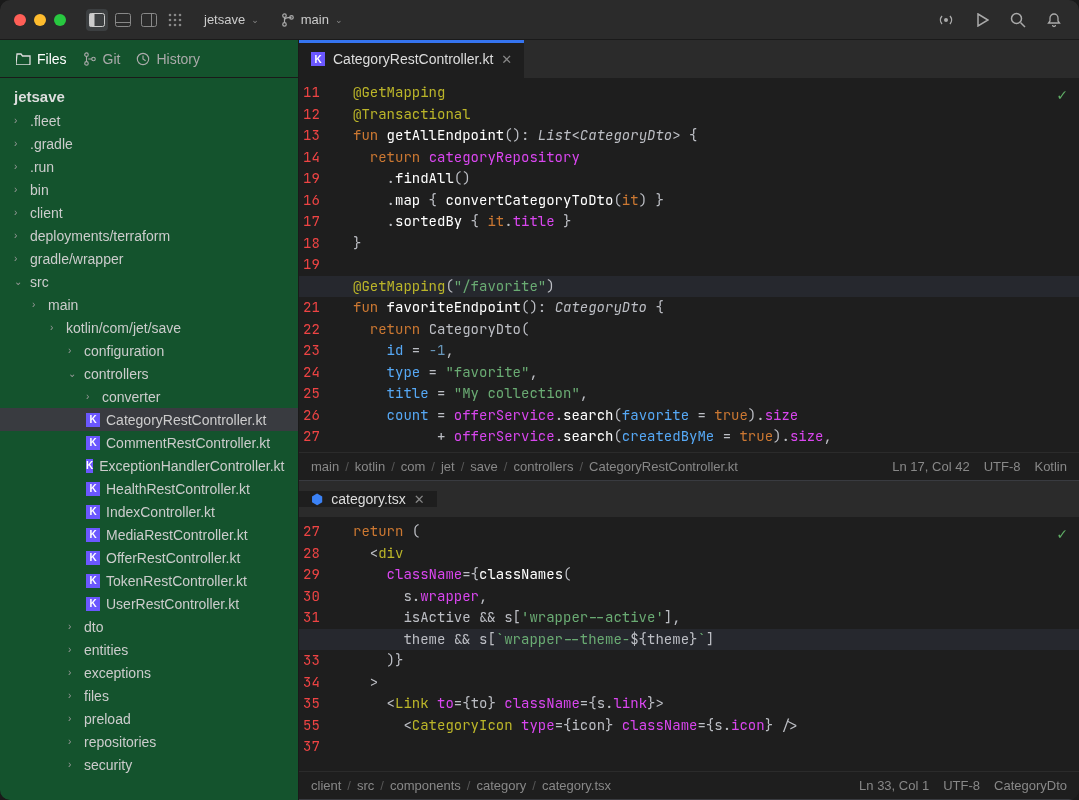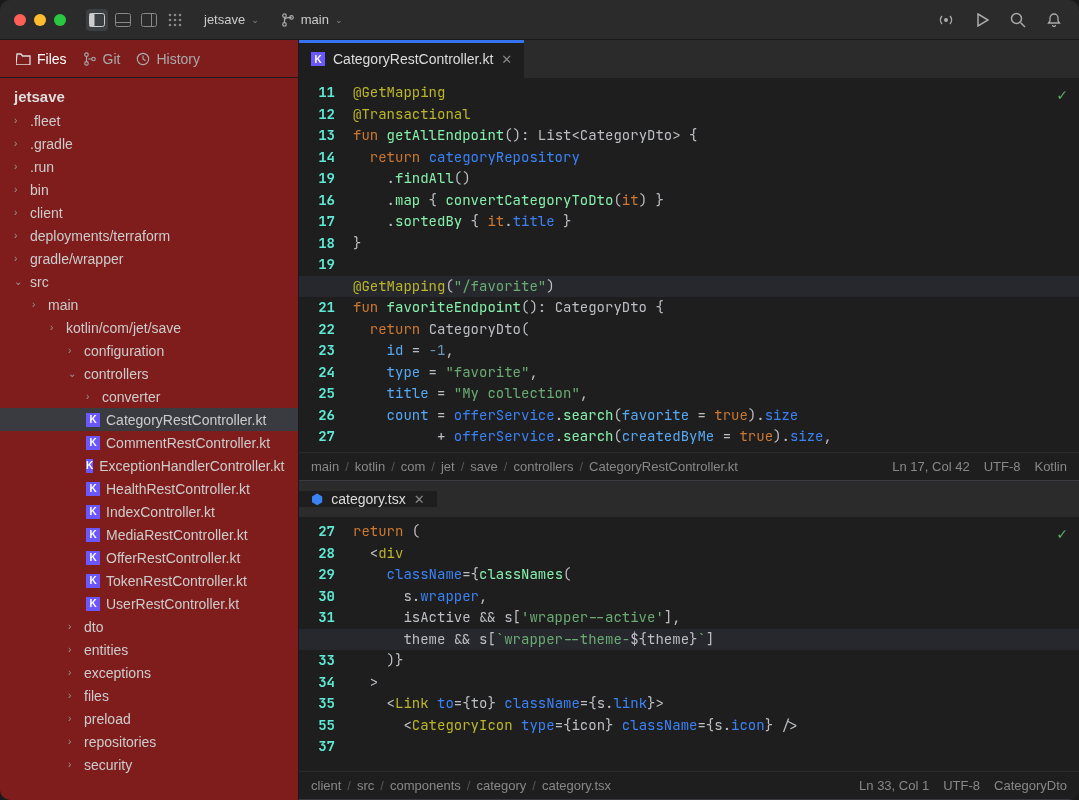--- a/index.html
+++ b/index.html
@@ -27,50 +27,50 @@
 .dot.red { background: #ff5f57; }
 .dot.yellow { background: #febc2e; }
 .dot.green { background: #28c840; }
 .titlebar-icons { display: flex; gap: 4px; margin-left: 6px; }
 .tb-icon { width: 22px; height: 22px; display: flex; align-items: center; justify-content: center; color: #aaa; cursor: pointer; border-radius: 4px; }
 .tb-icon.active { background: #3c3f41; }
 .project-selector, .branch-selector { display: flex; align-items: center; gap: 6px; color: #ccc; cursor: pointer; padding: 2px 4px; }
 .chev { font-size: 9px; color: #888; }
 .titlebar-right { margin-left: auto; display: flex; gap: 14px; align-items: center; }
 .main-area { display: flex; flex: 1; min-height: 0; }
-.sidebar { width: 299px; background: #7f1d1d; display: flex; flex-direction: column; border-right: 1px solid #1a1a1a; }
+.sidebar { width: 299px; background: #14532d; display: flex; flex-direction: column; border-right: 1px solid #1a1a1a; }
 .sidebar-tabs { display: flex; gap: 16px; padding: 0 16px; height: 38px; align-items: center; border-bottom: 1px solid #1a1a1a; }
 .sidebar-tab { display: flex; align-items: center; gap: 6px; color: #aaa; cursor: pointer; font-size: 14px; }
 .sidebar-tab.active { color: #fff; }
 .tree { flex: 1; overflow-y: auto; padding: 6px 0; }
 .project-name { font-weight: 700; color: #ddd; padding: 4px 14px; font-size: 15px; }
 .tree-row { display: flex; align-items: center; gap: 6px; padding: 2px 14px; height: 23px; cursor: pointer; font-size: 14px; color: #ccc; white-space: nowrap; overflow: hidden; }
 .tree-row.selected { background: #393b40; }
 .arrow { width: 10px; color: #9a9a9a; font-size: 10px; display: inline-block; }
 .fileicon { width: 14px; height: 14px; display: inline-flex; align-items: center; justify-content: center; font-size: 10px; font-weight: 700; }
 .fileicon.kt { background: #6b57ff; color: #fff; }
 .editor-area { flex: 1; display: flex; flex-direction: column; background: #1e1e1e; min-width: 0; }
 .editor-pane { flex: 1; display: flex; flex-direction: column; min-height: 0; border-bottom: 1px solid #393b40; }
 .editor-tabs { display: flex; height: 38px; background: #2b2b2b; align-items: stretch; }
 .editor-tab { display: flex; align-items: center; gap: 8px; padding: 0 12px; background: #1e1e1e; color: #ddd; position: relative; cursor: pointer; font-size: 14px; }
 .editor-tab.top::before { content:""; position:absolute; top:0; left:0; right:0; height:3px; background:#3574f0; }
 .editor-tab.top2 { background: #1e1e1e; }
 .close-x { color: #888; cursor: pointer; font-size: 13px; }
 .code-area { flex: 1; display: flex; background: #1e1e1e; font-family: "JetBrains Mono", Menlo, monospace; font-size: 14px; line-height: 21.5px; overflow: hidden; position: relative; }
-.gutter { text-align: right; color: #5eead4; padding: 4px 10px 4px 4px; user-select: none; width: 46px; font-weight: bold; }
+.gutter { color: #ef4444; padding: 4px 10px 4px 4px; user-select: none; width: 46px; }
 .code { padding: 4px 0; flex: 1; white-space: pre; color: #bcbec4; position: relative; }
 .code .hl-line { position: absolute; left: -46px; right: 0; height: 21.5px; background: #26282e; z-index: 0; }
 .code span { position: relative; z-index: 1; }
 .kw { color: #cc7832; }
 .ann { color: #bbb529; }
-.fn { color: #86efac; }
+.fn { color: #ffffff; }
 .str { color: #6aab73; }
 .num { color: #6897bb; }
-.prop { color: #3b82f6; }
-.type { color: #bcbec4; }
+.prop { color: #d946ef; }
+.type { color: #bcbec4; font-style: italic; }
 .param { color: #56a8f5; }
 .checkmark { position: absolute; top: 6px; right: 12px; color: #5fad65; font-size: 16px; }
 .breadcrumbs { display: flex; align-items: center; height: 28px; padding: 0 12px; color: #888; font-size: 13px; gap: 6px; background: #1e1e1e; border-top: 1px solid #2b2b2b; }
 .breadcrumbs .sep { color: #555; }
 .status-right { margin-left: auto; display: flex; gap: 14px; color: #888; }
 .pane2-tabs { display: flex; height: 36px; background: #2b2b2b; align-items: center; }
 .ts-icon { color: #3b82f6; font-size: 14px; }
 svg { display: block; }
 </style>
 </head>

